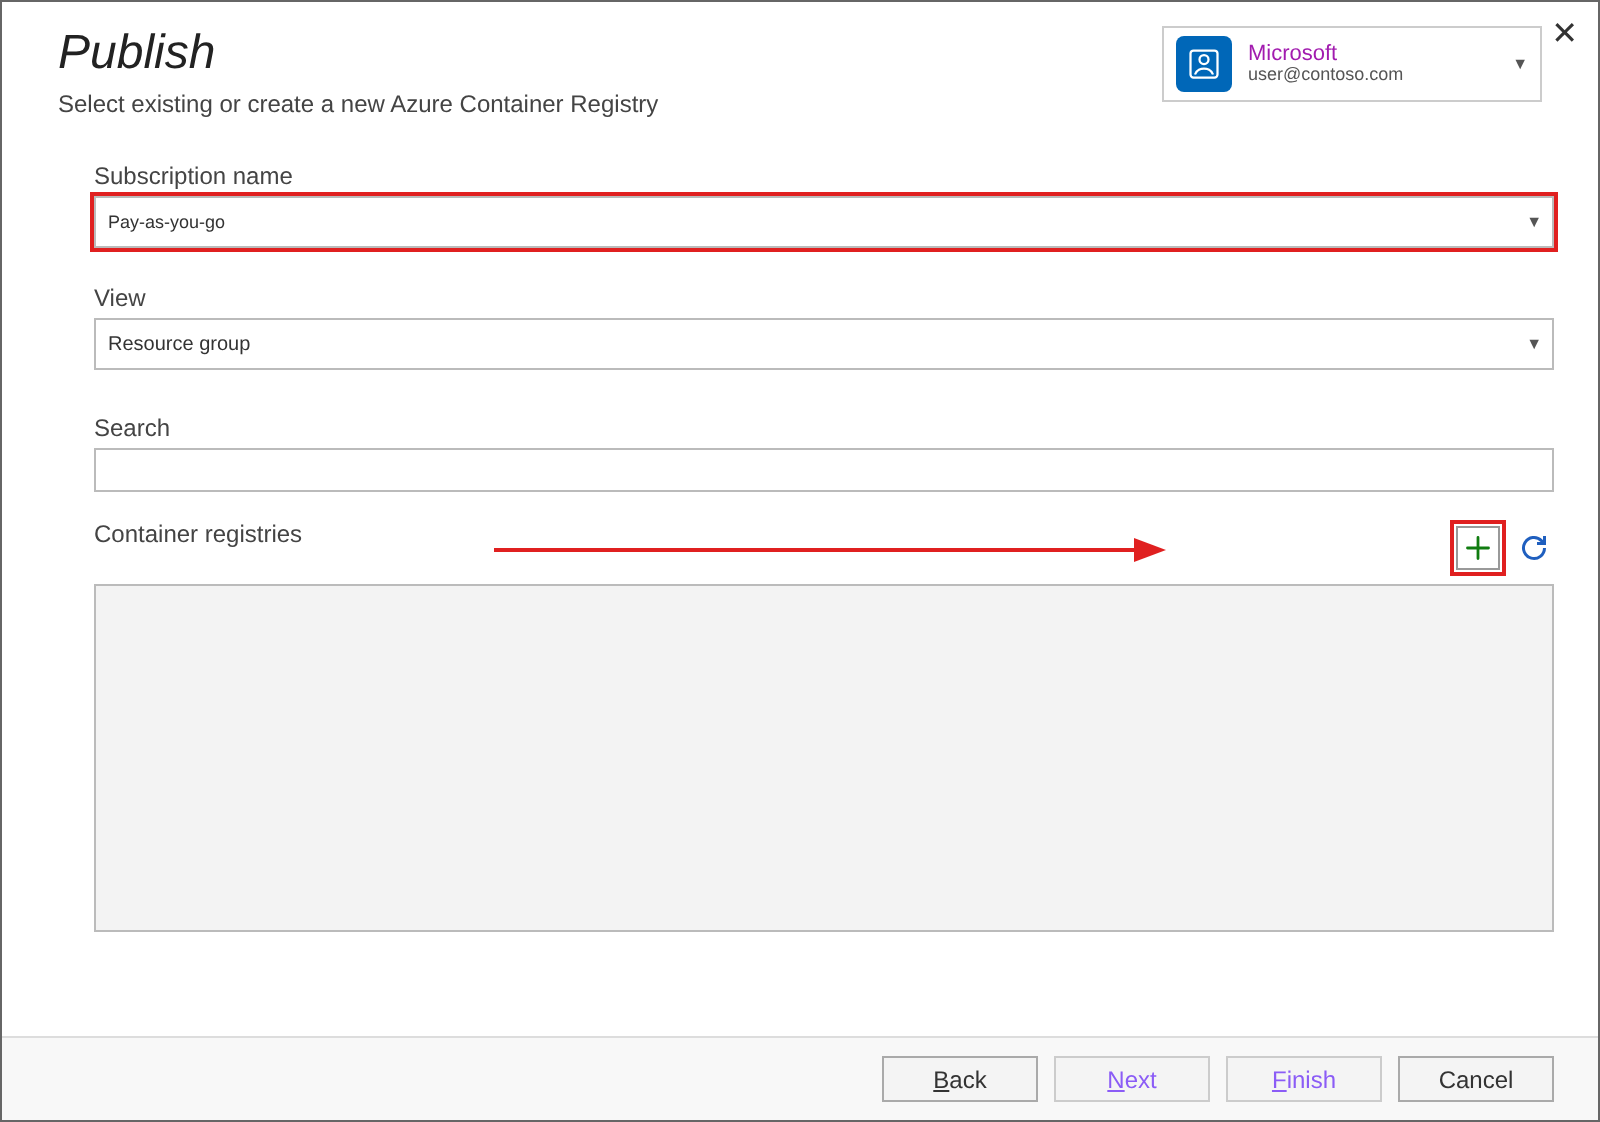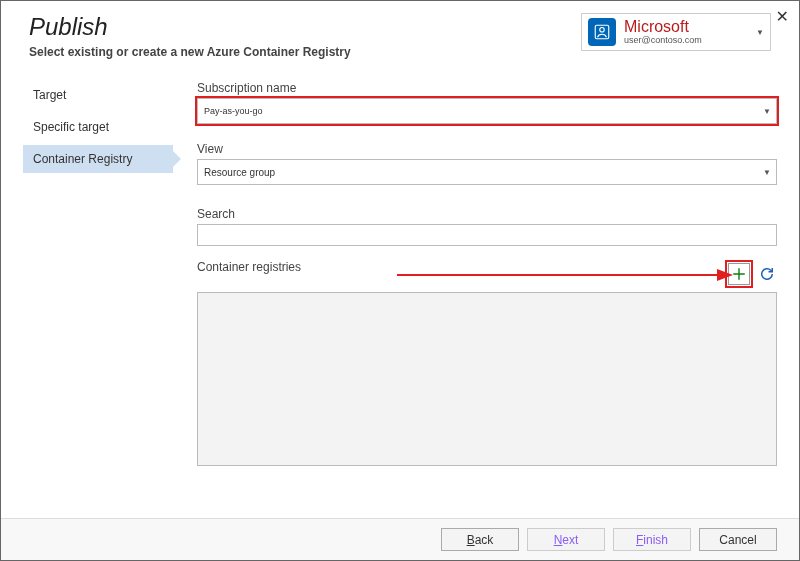--- a/index.html
+++ b/index.html
@@ -1,26 +1,26 @@
 <!DOCTYPE html>
 <html><head>
 <meta charset="utf-8">
 <style>
   * { box-sizing: border-box; }
   html, body { margin:0; padding:0; font-family: "Segoe UI", Arial, sans-serif; font-size:12px; color:#333; }
   .window { width:800px; height:561px; border:1px solid #666; position:relative; background:#fff; }
   .close-x { position:absolute; top:6px; right:10px; font-size:16px; color:#333; cursor:pointer; }
   .header { padding:12px 28px 0 28px; display:flex; justify-content:space-between; align-items:flex-start; }
   .title-block h1 { font-size:24px; font-weight:400; margin:0 0 4px 0; color:#222;font-style:italic; }
-  .title-block .subtitle { font-size:12px; color:#444; margin:0 0 10px 0;font-weight:bold; }
+  .title-block .subtitle { font-size:12px; color:#444; margin:0 0 10px 0; }
   .account { border:1px solid #ccc; padding:4px 24px 4px 6px; display:flex; align-items:center; gap:8px; position:relative; min-width:190px; }
   .account .badge { width:28px; height:28px; background:#0067b8; border-radius:4px; display:flex; align-items:center; justify-content:center; }
   .account .badge svg { width:18px; height:18px; }
   .account .acct-text { line-height:1.1; }
-  .account .acct-name { font-size:16px; color:#b91c1c; }
+  .account .acct-name { font-size:11px; color:#a21caf; }
   .account .acct-email { font-size:9px; color:#555; }
   .account .caret { position:absolute; right:6px; top:50%; transform:translateY(-50%); font-size:8px; color:#555; }
   .body { display:flex; padding:6px 22px 0 22px; }
   .nav { width:150px; flex-shrink:0; padding-top:6px; }
   .nav-item { padding:7px 10px; font-size:12px; color:#333; margin-bottom:4px; position:relative; cursor:pointer;}
   .nav-item.sel { background:#cfdff2; }
   .nav-item.sel::after {
     content:""; position:absolute; right:-8px; top:50%; transform:translateY(-50%);
     width:0; height:0; border-left:8px solid #cfdff2; border-top:8px solid transparent; border-bottom:8px solid transparent;
   }
@@ -68,25 +68,20 @@
       </span>
       <span class="acct-text">
         <div class="acct-name">Microsoft</div>
         <div class="acct-email">user@contoso.com</div>
       </span>
       <span class="caret">▼</span>
     </div>
   </div>
 
   <div class="body">
-    <div class="nav">
-      <div class="nav-item">Target</div>
-      <div class="nav-item">Specific target</div>
-      <div class="nav-item sel">Container Registry</div>
-    </div>
 
     <div class="form">
       <div class="subscription">
         <div class="lbl">Subscription name</div>
         <div class="combo hl-red">
           <span>Pay-as-you-go</span>
           <span class="caret">▼</span>
         </div>
       </div>
 

